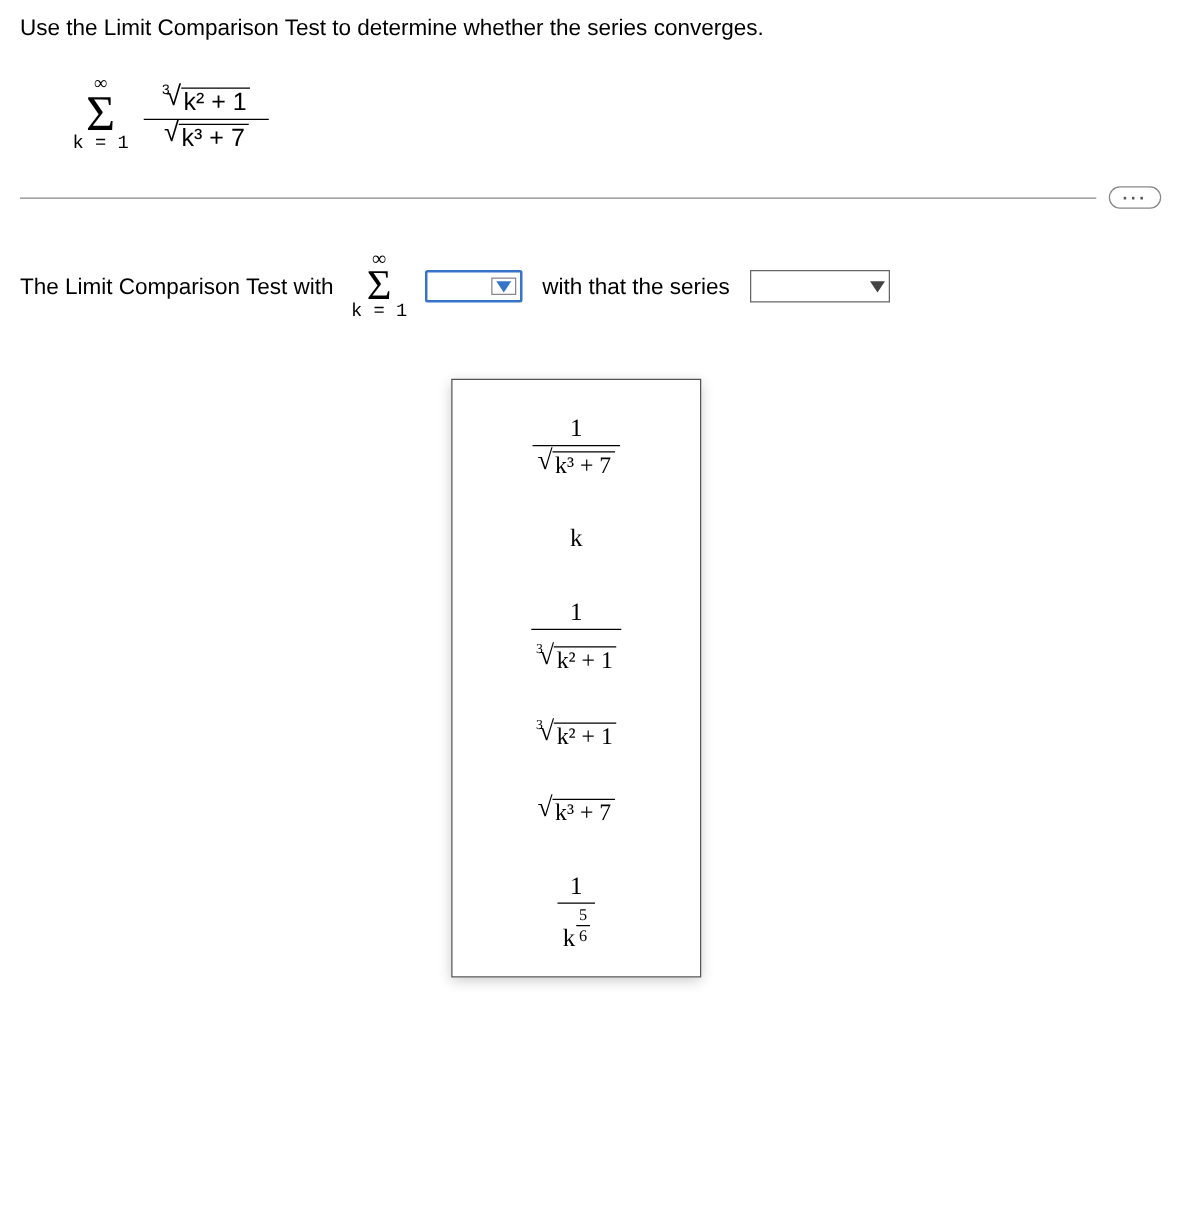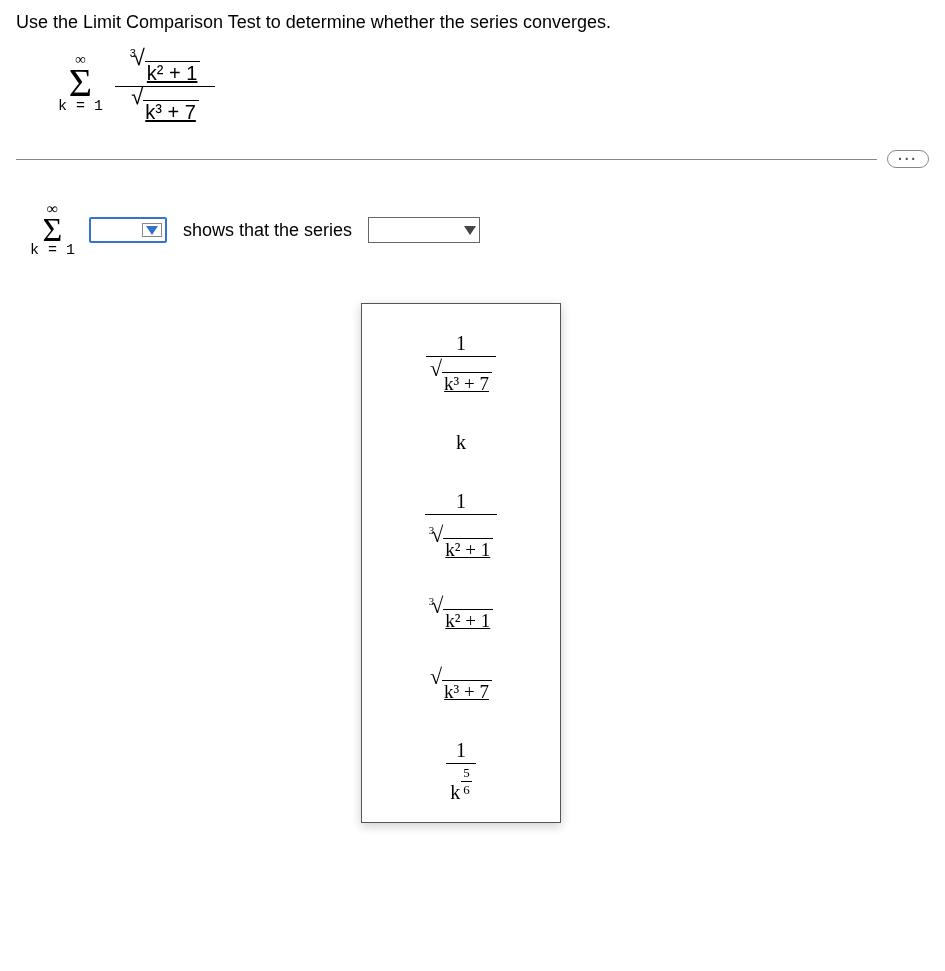--- a/index.html
+++ b/index.html
@@ -5,21 +5,21 @@
   body {
     margin: 0;
     padding: 12px 16px;
     font-family: Arial, Helvetica, sans-serif;
     font-size: 18px;
     color: #000;
     background: #fff;
     width: 945px;
     box-sizing: border-box;
   }
-  .question { }
+  .question { margin-bottom: 18px; }
   .formula-block { padding: 8px 0 26px 36px; }
   .divider-row { display: flex; align-items: center; gap: 10px; margin-bottom: 34px; }
   .hr { flex: 1; height: 1px; background: #888; }
   .dots-pill {
     border: 1px solid #888; border-radius: 12px;
     padding: 1px 10px; font-weight: bold; color: #555;
     font-size: 14px; letter-spacing: 2px; line-height: 14px;
   }
   .answer-row { display: flex; align-items: center; }
   .sum-wrap { display: inline-flex; flex-direction: column; align-items: center; margin: 0 6px; font-family: 'Times New Roman', serif; }
@@ -57,21 +57,21 @@
   .opt { display: flex; flex-direction: column; align-items: center; font-size: 20px; }
   .frac { display: flex; flex-direction: column; align-items: center; }
   .frac .num { padding: 0 4px 1px 4px; }
   .frac .bar { height: 1px; background: #000; align-self: stretch; }
   .frac .den { padding: 1px 4px 0 4px; }
 
   
   .rad { display: inline-flex; align-items: flex-start; }
   .rad .deg { font-size: 11px; margin-right: -3px; margin-top: -2px; }
   .rad .sym { font-size: 22px; line-height: 18px; }
-  .rad .body { border-top: 1.4px solid #000; padding: 0 3px 0 2px; margin-top: 12px; font-size: 19px; text-decoration: underline; }
+  .rad .body { border-top: 1.4px solid #000; padding: 0 3px 0 2px; margin-top: 2px; font-size: 19px; }
 
   .formula-block .rad .body { font-size: 20px; }
   .formula-block .frac .bar { min-width: 100px; }
   .formula-block .sum-wrap .sigma { font-size: 40px; line-height: 34px; }
   .formula-block .sum-wrap .top { font-size: 15px; }
   .formula-block .sum-wrap .bottom { font-size: 15px; }
   .formula-block-row { display: flex; align-items: center; gap: 6px; }
 </style>
 </head>
 <body>
@@ -103,35 +103,36 @@
     </span>
   </div>
 </div>
 
 <div class="divider-row">
   <div class="hr"></div>
   <div class="dots-pill">···</div>
 </div>
 
 <div class="answer-row">
+  <span>The Limit Comparison Test with</span>
   <span class="gap"></span>
   <span class="sum-wrap">
     <span class="top">∞</span>
     <span class="sigma">Σ</span>
     <span class="bottom">k = 1</span>
   </span>
   <span class="gap"></span>
   <span class="select-box">
     <span class="tri-box">
         <span class="tri"></span>
       </span>
   </span>
   <span class="gap"></span>
     <span class="gap"></span>
-  <span>shows that the series</span>
+  <span>with that the series</span>
   <span class="gap"></span>
     <span class="gap"></span>
   <span class="select-box2">
     <span class="tri gray"></span>
   </span>
 </div>
 
 <div class="dropdown">
 
   <div class="opt">

